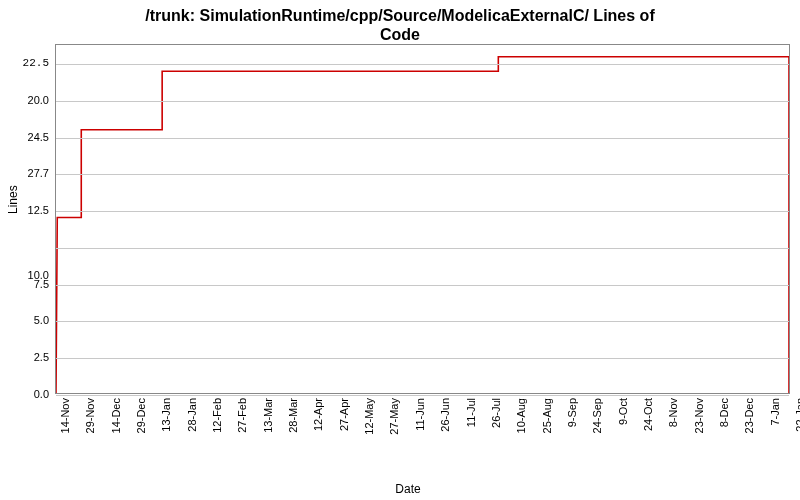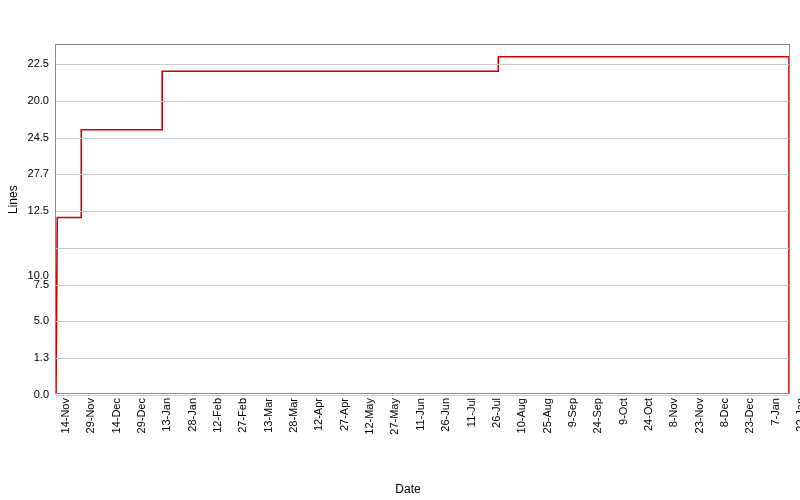--- a/index.html
+++ b/index.html
@@ -104,36 +104,40 @@
     top: 0;
     width: 100%;
     height: 100%;
   }
 </style>
 </head>
 <body>
 
 <div class="chart-container">
 
+  <div class="title">
+    <span>/trunk: SimulationRuntime/cpp/Source/ModelicaExternalC/ Lines of</span><br>
+    <span>Code</span>
+  </div>
 
   <div class="plot-wrap">
 
     <div class="y-label">Lines</div>
 
     <div class="y-ticks" id="y-ticks">
         <div class="y-tick" style="top: 350px;">0.0</div>
-        <div class="y-tick" style="top: 313.235px;">1.3</div>
+        <div class="y-tick" style="top: 313.235px;">2.5</div>
         <div class="y-tick" style="top: 276.471px; padding-left: 10px;">5.0</div>
         <div class="y-tick" style="top: 239.706px; margin-left: 32px;">7.5</div>
         <div class="y-tick" style="top: 202.941px; margin-top: 28px;">10.0</div>
         <div class="y-tick" style="top: 166.176px;">12.5</div>
         <div class="y-tick" style="top: 129.412px;">27.7</div>
         <div class="y-tick" style="top: 92.6471px;">24.5</div>
         <div class="y-tick" style="top: 55.8824px; text-align: right;">20.0</div>
-        <div class="y-tick" style="top: 19.1176px;">22.5</div>
+        <div class="y-tick" style="top: 19.1176px; font-family: Liberation Mono, monospace;">22.5</div>
       </div>
 
     <div class="plot-area" id="plot-area">
       <svg class="line-path" id="line-svg" viewBox="0 0 735 350" preserveAspectRatio="none">
           <path d="M0.00 350.00 L1.27 173.53 L25.34 173.53 L25.34 85.29 L106.45 85.29 L106.45 26.47 L443.53 26.47 L443.53 11.76 L735.00 11.76 L735.00 350.00" fill="none" stroke="#cc0000" stroke-width="1.6"></path>
         </svg>
     <div class="grid-h" style="top: 350px;"></div>
         <div class="grid-h" style="top: 313.235px;"></div>
         <div class="grid-h" style="top: 276.471px;"></div>
         <div class="grid-h" style="top: 239.706px;"></div>

